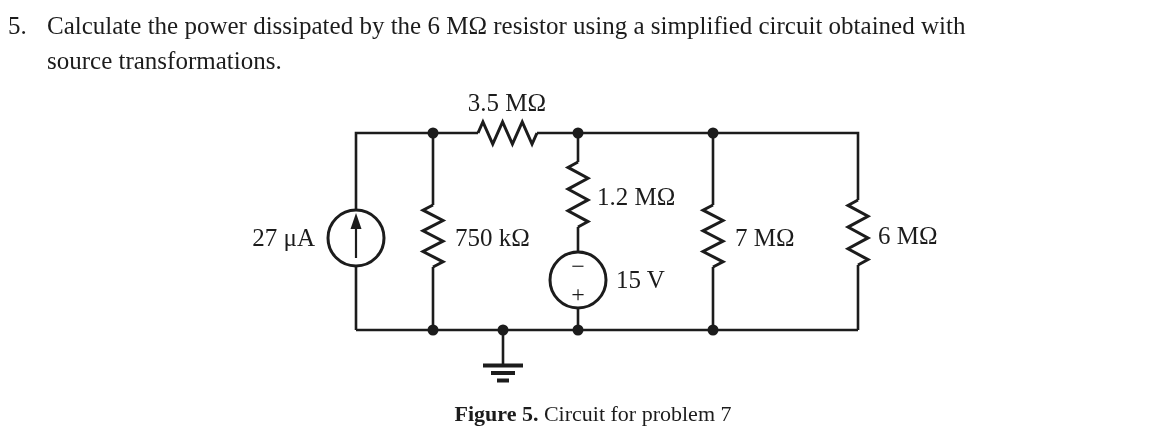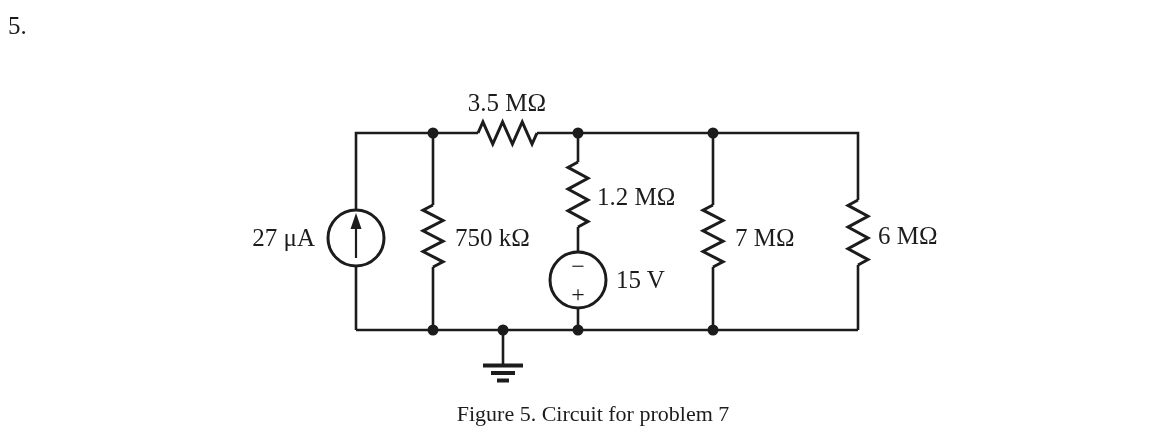--- a/index.html
+++ b/index.html
@@ -17,37 +17,39 @@
     font-size:25px;line-height:35px;
   }
   .problem .num{width:39px;flex:0 0 39px;}
   .problem .body div{white-space:nowrap;}
   .caption{
     position:absolute;top:401px;left:0;
     width:1186px;
     text-align:center;
     font-size:22px;line-height:26px;
   }
-  .caption .fig-label{font-weight:normal;text-align:right;}
+  .caption .fig-label{font-weight:bold;text-align:right;}
   svg{position:absolute;top:0;left:0;}
   svg text{
     font-family:"Liberation Serif", serif;
     font-size:25px;
     fill:#1c1c1c;
   }
   svg text.pol{font-size:24px;}
 </style>
 </head>
 <body>
 
 <div class="page">
 
   <div class="problem">
     <span class="num">5.</span>
     <div class="body">
+      <div>Calculate the power dissipated by the 6 MΩ resistor using a simplified circuit obtained with</div>
+      <div>source transformations.</div>
     </div>
   </div>
 
   <svg width="1149" height="433" viewBox="0 0 1149 433">
     <g stroke="#1c1c1c" stroke-width="2.6" fill="none">
 
       <path d="M356,330 V266 M356,210 V133 H478"></path>
       <path d="M537,133 H858 V200"></path>
       <path d="M858,265 V330"></path>
       <path d="M356,330 H858"></path>

